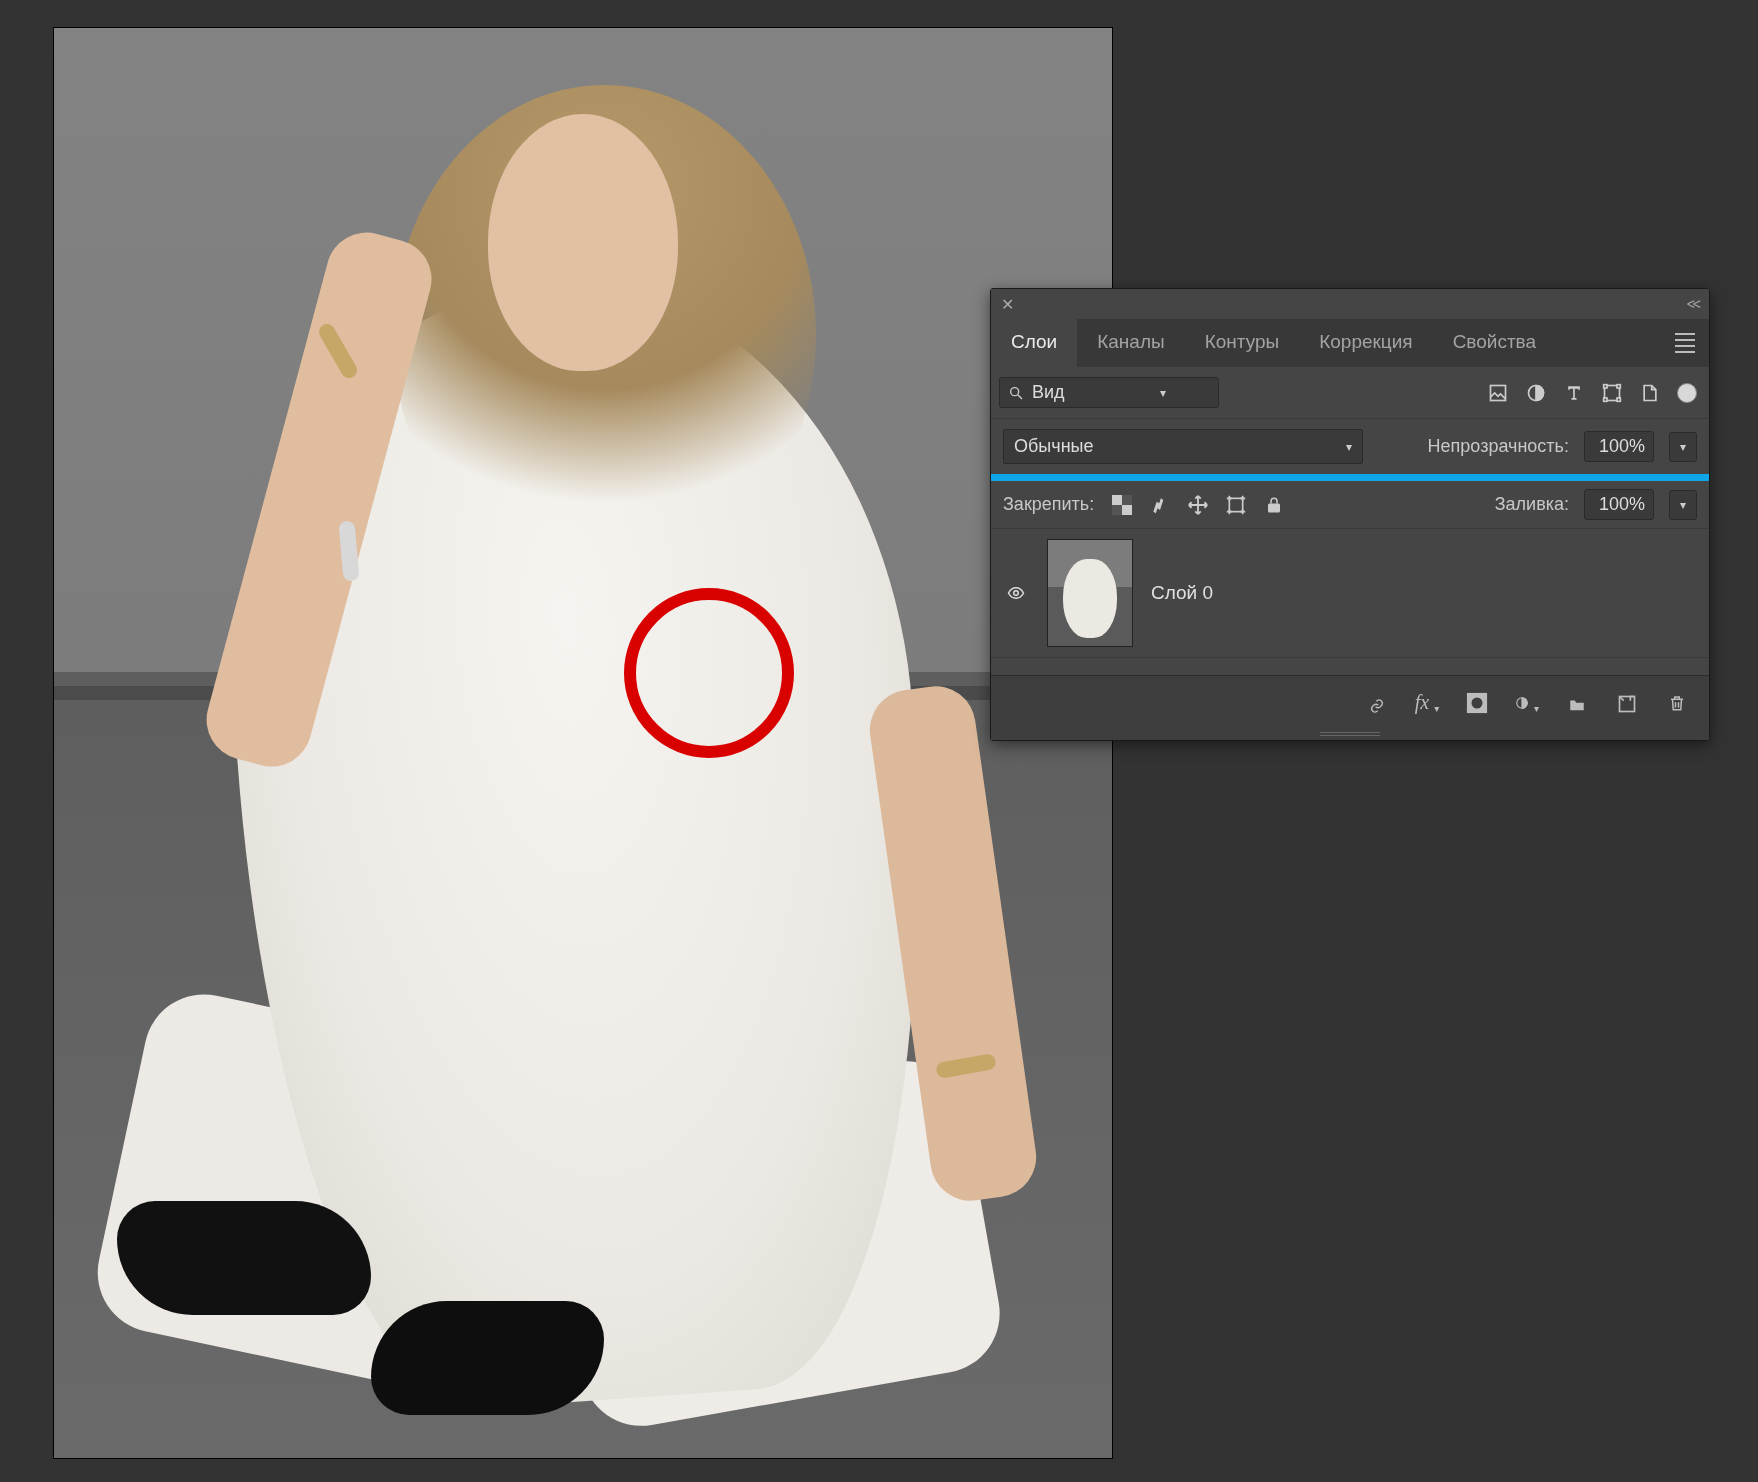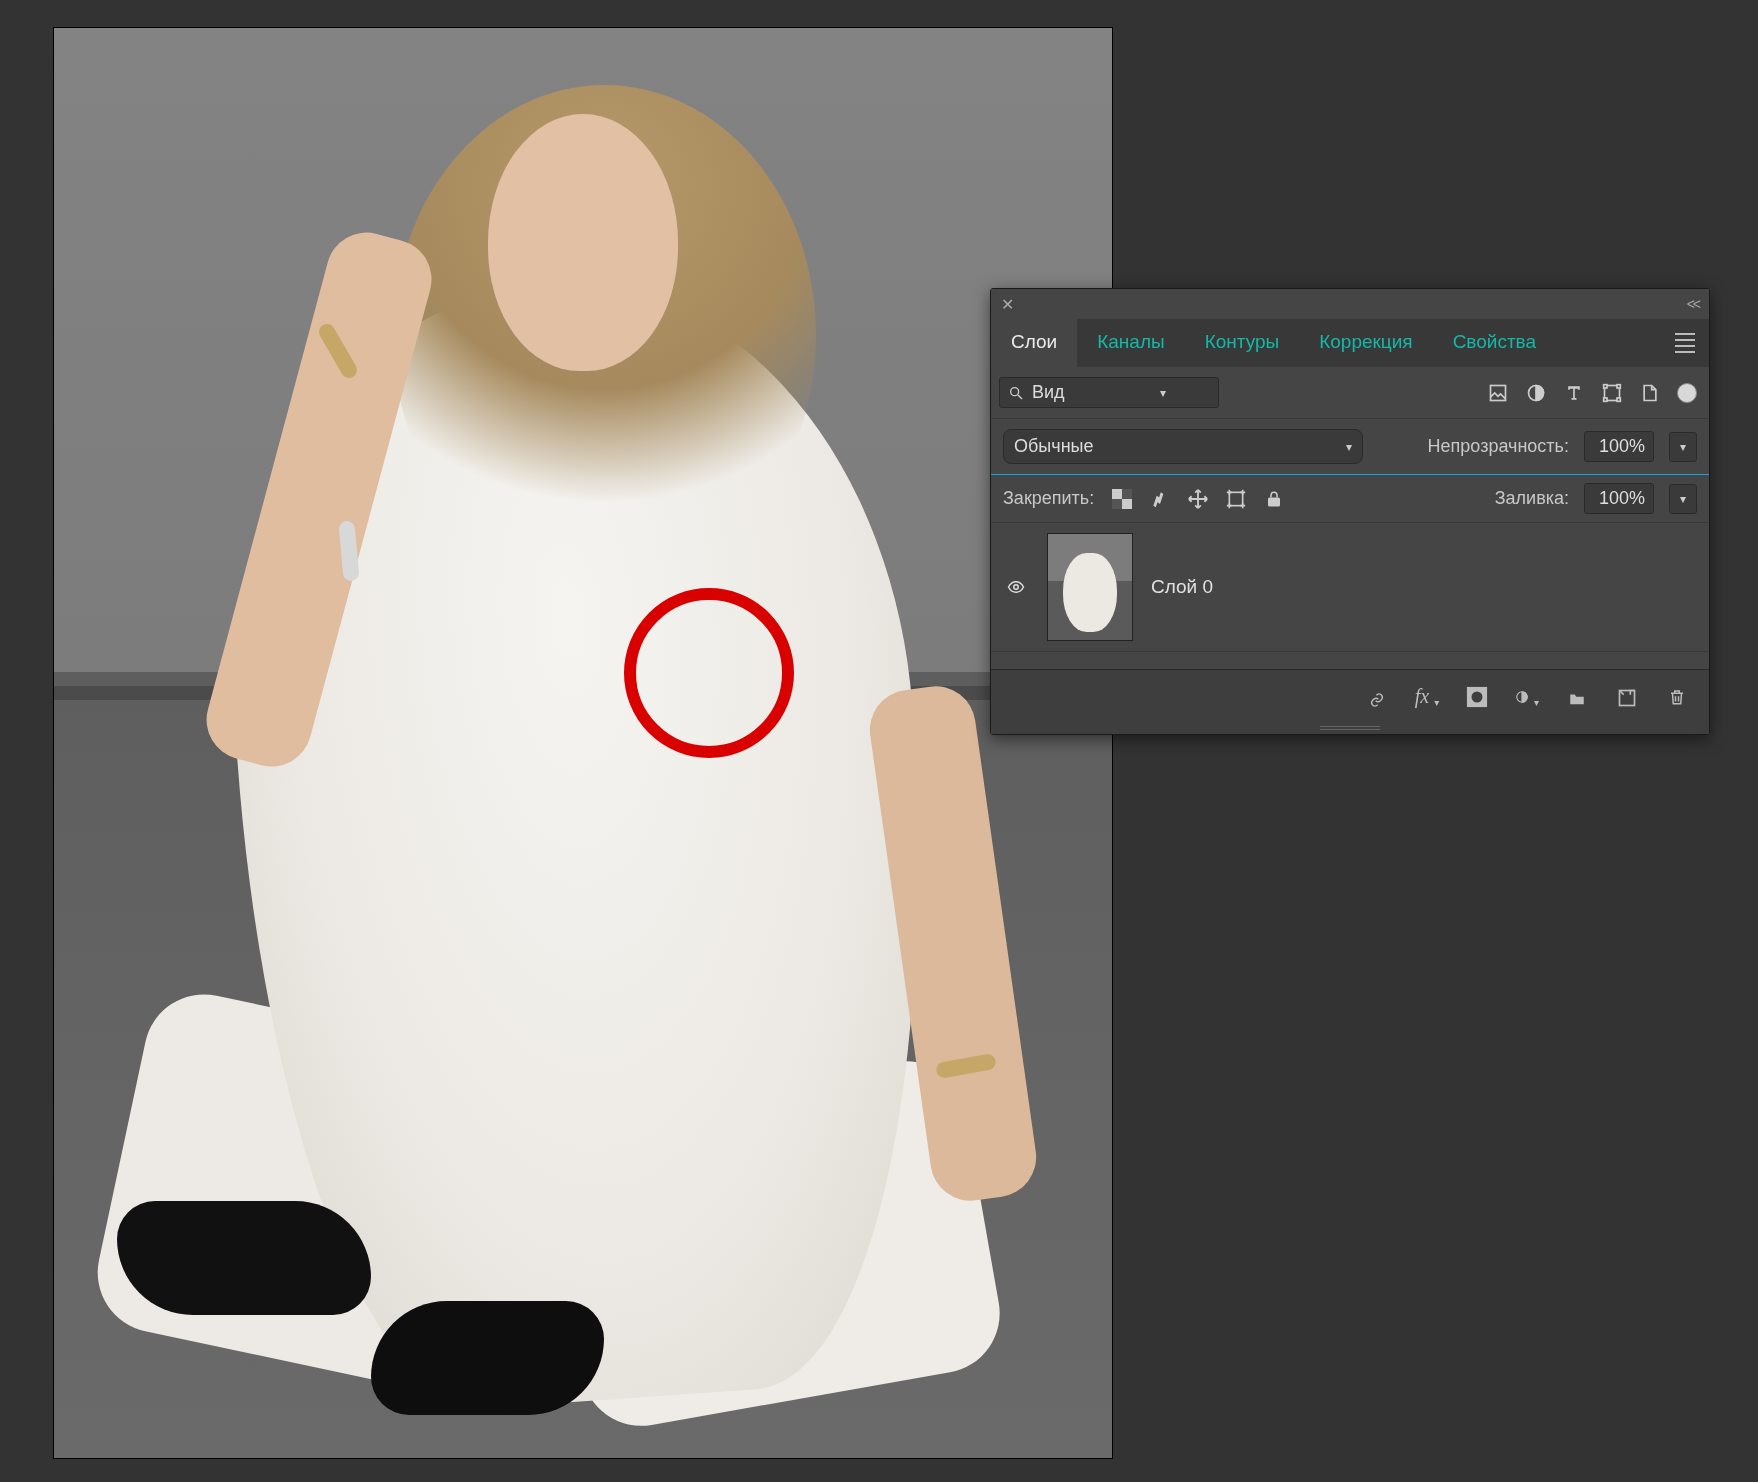--- a/index.html
+++ b/index.html
@@ -109,21 +109,21 @@
     background:#454545;
   }
   .panel-x { color:#aaa; cursor:pointer; font-size:16px; }
   .panel-collapse { color:#aaa; font-size:14px; letter-spacing:-2px;}
   .tabs {
     display:flex; align-items:center;
     background:#383838;
   }
   .tab {
     padding: 12px 20px 14px;
-    color:#14b8a6;
+    color:#a3a3a3;
     cursor:pointer;
     font-size:19px;
   }
   .tab.active {
     background:#454545;
     color:#eaeaea;
   }
   .tabs-spacer { flex:1; }
   .menu-icon {
     width:24px; padding-right:14px; color:#bbb; cursor:pointer;
@@ -155,39 +155,39 @@
 
   .filter-icons { display:flex; gap:16px; margin-left:auto; align-items:center; }
   .ficon { width:22px; height:22px; color:#c8c8c8; display:flex; align-items:center; justify-content:center; cursor:pointer;}
   .dot-toggle {
     width:20px; height:20px; border-radius:50%;
     background:#d8d8d8; border:1px solid #888;
   }
 
   .blend-select {
     background:#3a3a3a; border:1px solid #2a2a2a; color:#ddd;
-    border-radius:8px; padding:6px 10px; font-size:18px;
+    border-radius:2px; padding:6px 10px; font-size:18px;
     display:flex; align-items:center; justify-content:space-between;
     width: 360px;
   }
   .opacity-group { display:flex; align-items:center; gap:15px; margin-left:auto;}
   .label { color:#c8c8c8; font-size:18px; white-space:nowrap; }
   .pct-box {
     background:#3a3a3a; border:1px solid #2a2a2a; color:#ddd;
     padding:4px 8px; width:70px; text-align:right; border-radius:3px;
     font-size:18px;
   }
   .chev-box {
     width:28px; height:30px; display:flex; align-items:center; justify-content:center;
     background:#3a3a3a; border:1px solid #2a2a2a; border-radius:3px;
   }
 
   .lock-row {
     display:flex; align-items:center; gap:16px; padding:8px 12px;
-    border-top:1px solid #0ea5e9; font-size:18px;
+    border-top:7px solid #0ea5e9; font-size:18px;
   }
   .lock-icons { display:flex; gap:14px; align-items:center; }
   .lock-icons .ficon { width:24px; height:24px; }
 
   
   .layer-list { background:#454545; }
   .layer {
     display:flex; align-items:center; gap:18px;
     padding:10px 12px;
     border-top:1px solid #3a3a3a;

